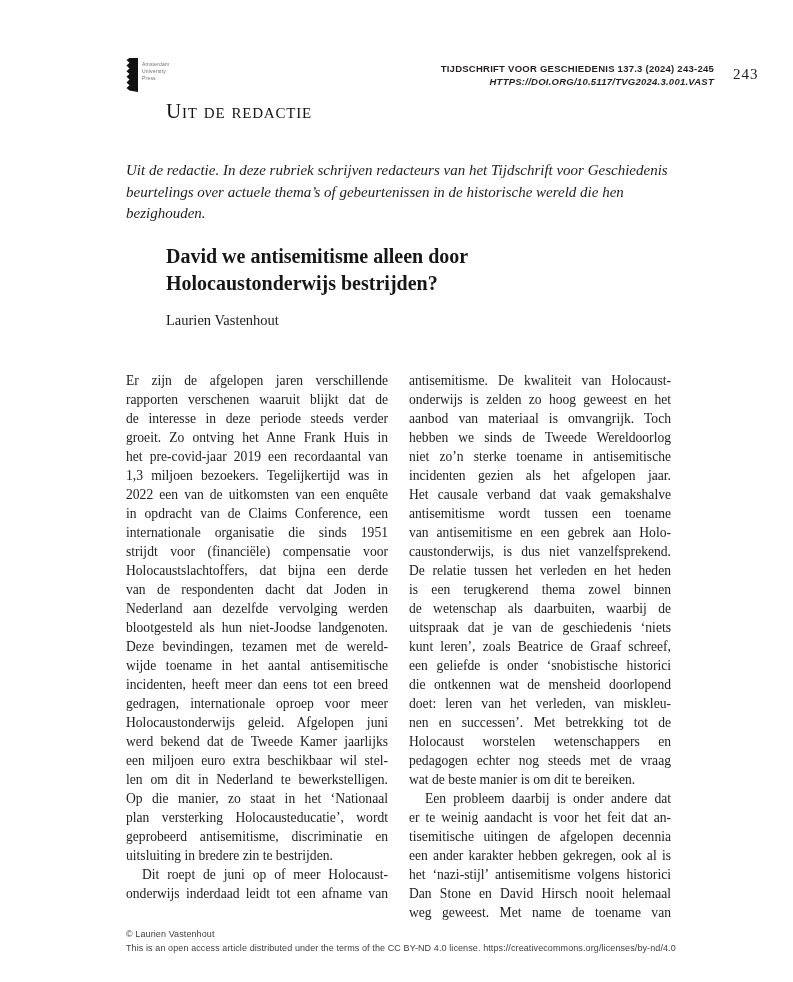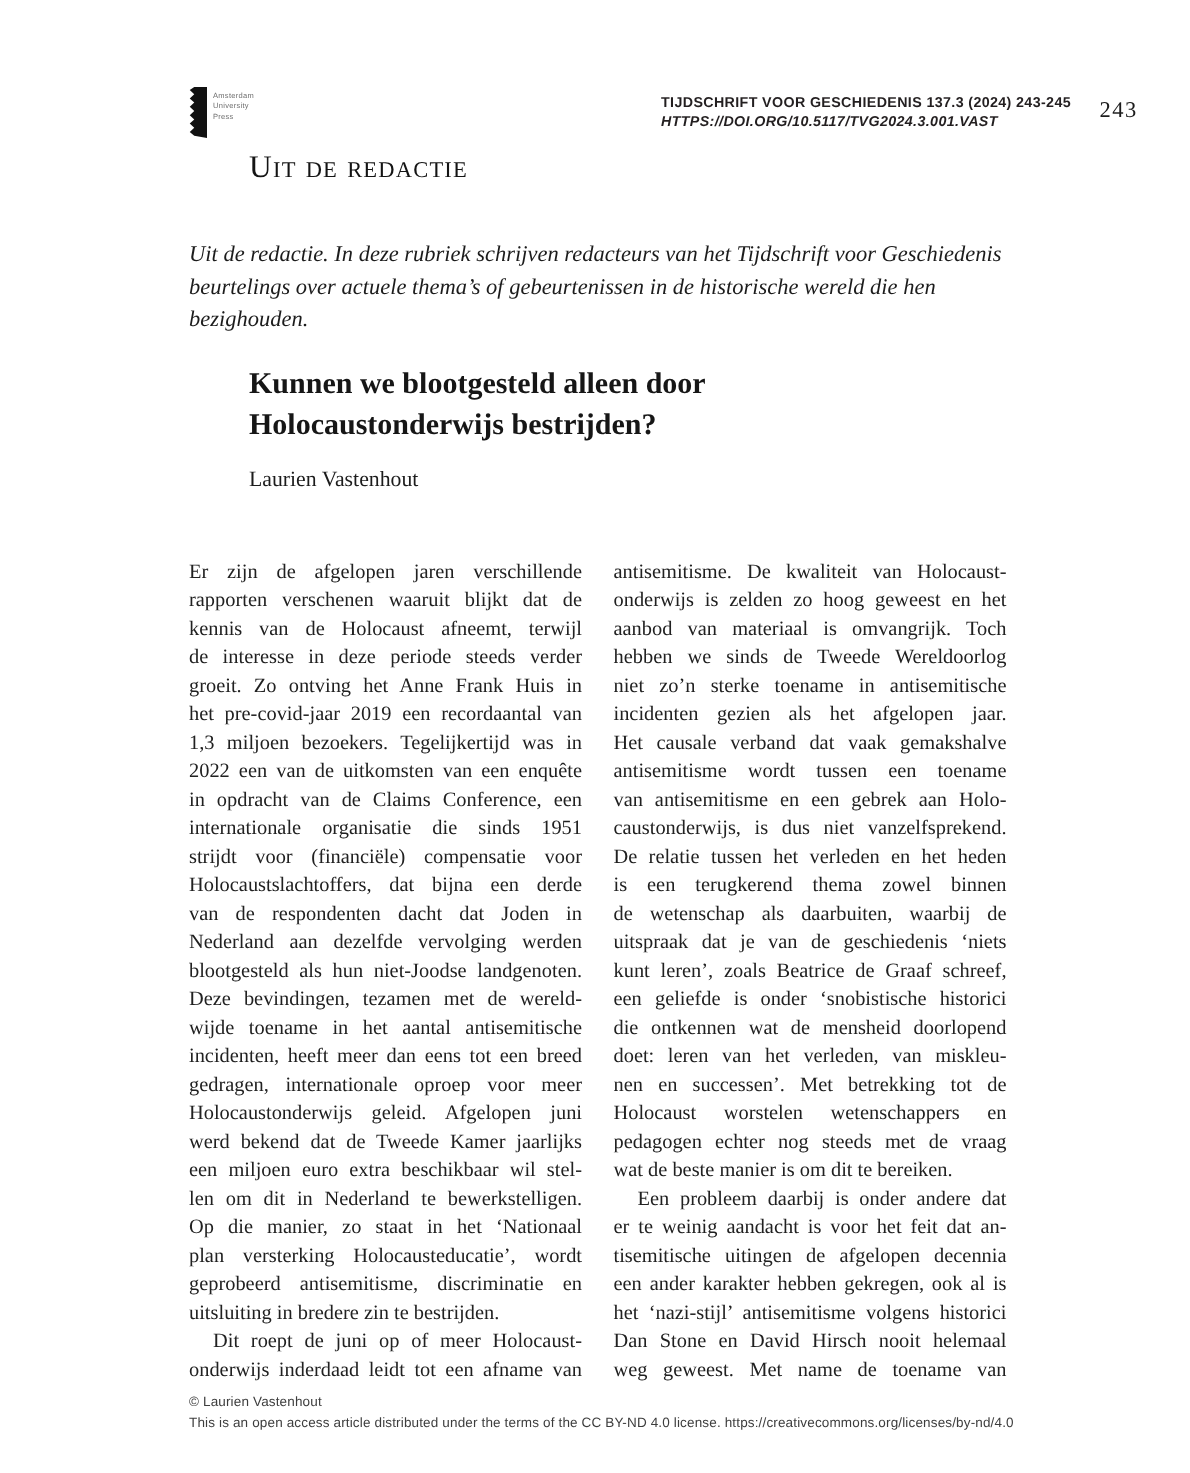--- a/index.html
+++ b/index.html
@@ -12,20 +12,21 @@
     overflow: hidden;
   }
 
   
   .logo { position: absolute; left: 126px; top: 58px; display: flex; align-items: flex-start; gap: 4px; }
   .logo svg { display: block; }
   .logo-text { font-family: "Liberation Sans", sans-serif; font-size: 5px; line-height: 7px; color: #6f6f6f; padding-top: 3px; letter-spacing: .2px; }
 
   .journal-info {
     position: absolute; top: 62px; right: 79px;
+    text-align: right;
     font-family: "Liberation Sans", sans-serif;
     font-size: 9.5px; line-height: 13px;
     color: #231f20; letter-spacing: .25px;
     font-weight: bold;
   }
   .journal-info .doi { font-style: italic; font-weight: bold; }
 
   .page-number {
     position: absolute; left: 733px; top: 66px;
     font-size: 15px; letter-spacing: 1px; color: #1c1c1c;
@@ -95,28 +96,27 @@
   <div>TIJDSCHRIFT VOOR GESCHIEDENIS 137.3 (2024) 243-245</div>
   <div class="doi">HTTPS://DOI.ORG/10.5117/TVG2024.3.001.VAST</div>
 </div>
 
 <div class="page-number">243</div>
 
 <h2 class="section-heading">Uit de redactie</h2>
 
 <p class="section-intro">Uit de redactie. In deze rubriek schrijven redacteurs van het Tijdschrift voor Geschiedenis beurtelings over actuele thema’s of gebeurtenissen in de historische wereld die hen bezighouden.</p>
 
-<h1 class="article-title">Kunnen we blootgesteld alleen door Holocaustonderwijs bestrijden?</h1>
+<h1 class="article-title">David we antisemitisme alleen door Holocaustonderwijs bestrijden?</h1>
 <div class="article-author">Laurien Vastenhout</div>
 
 <div class="columns">
   <div class="col">
       <div class="bodyline">Er zijn de afgelopen jaren verschillende</div>
       <div class="bodyline">rapporten verschenen waaruit blijkt dat de</div>
-      <div class="bodyline">kennis van de Holocaust afneemt, terwijl</div>
       <div class="bodyline">de interesse in deze periode steeds verder</div>
       <div class="bodyline">groeit. Zo ontving het Anne Frank Huis in</div>
       <div class="bodyline">het pre-covid-jaar 2019 een recordaantal van</div>
       <div class="bodyline">1,3 miljoen bezoekers. Tegelijkertijd was in</div>
       <div class="bodyline">2022 een van de uitkomsten van een enquête</div>
       <div class="bodyline">in opdracht van de Claims Conference, een</div>
       <div class="bodyline">internationale organisatie die sinds 1951</div>
       <div class="bodyline">strijdt voor (financiële) compensatie voor</div>
       <div class="bodyline">Holocaustslachtoffers, dat bijna een derde</div>
       <div class="bodyline">van de respondenten dacht dat Joden in</div>

